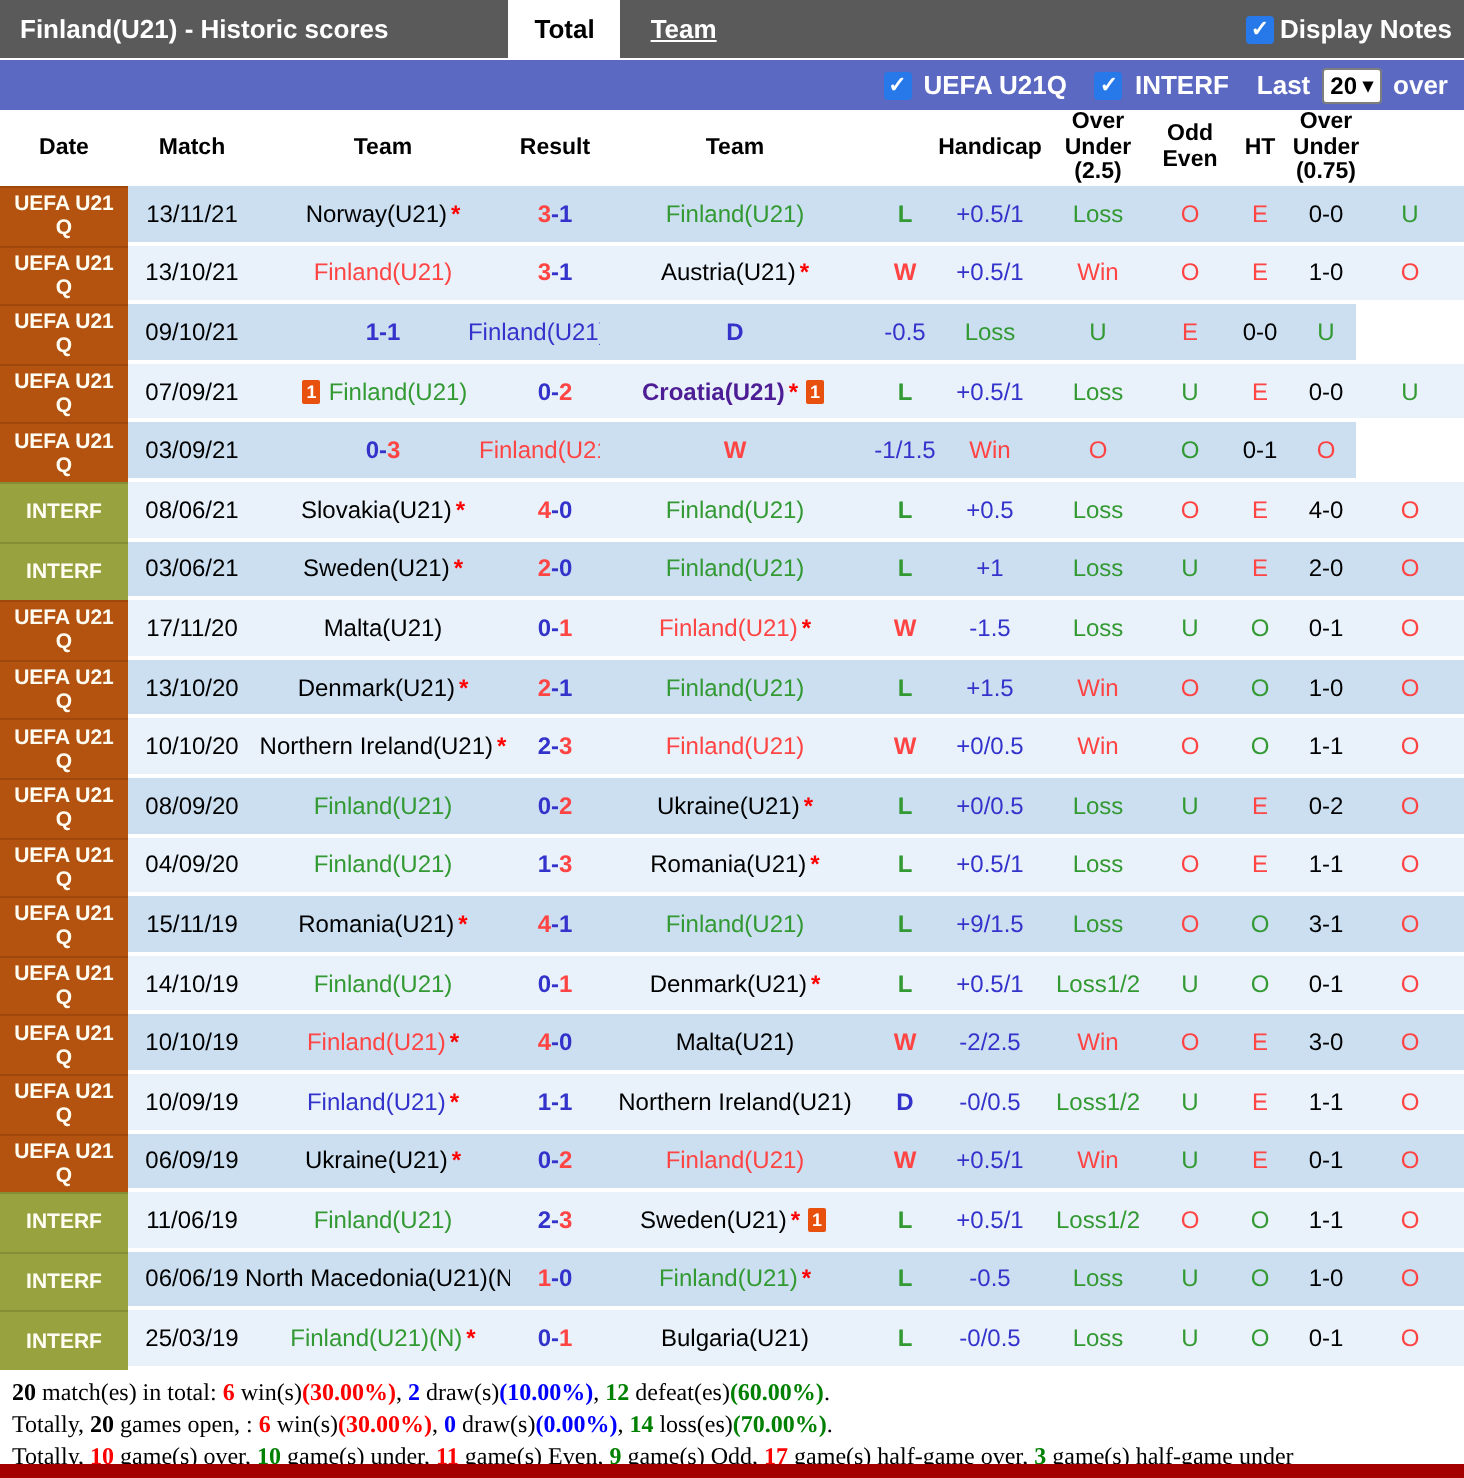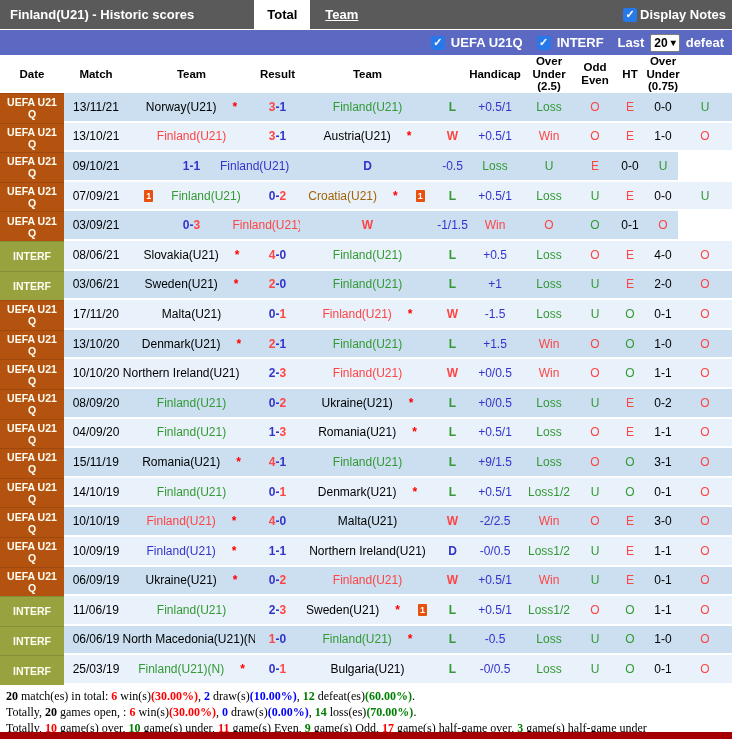--- a/index.html
+++ b/index.html
@@ -45,21 +45,21 @@
   .row { height: 29.6px; }
   .cell { height: 100%; display: flex; align-items: center; justify-content: center;
     font-size: 12px; color: #000; border-bottom: 2px solid #fff; white-space: nowrap; }
   .row.dark .cell:not(.badge) { background: var(--c-stripe-dark); }
   .row.light .cell:not(.badge) { background: var(--c-stripe-light); }
   .badge { border-bottom: none; color: #fffdf2; font-weight: bold; font-size: 10.5px;
     line-height: 1.15; text-align: center; white-space: normal; padding: 0 4px;
     border-top: 1px solid rgba(0,0,0,.12); }
   .badge.uefa { background: var(--c-uefa); }
   .badge.interf { background: var(--c-interf); }
-  .team { gap: 16px; }
+  .team { gap: 2px; }
   .star { color: var(--c-red); font-weight: bold; }
   .redcard { display: inline-flex; align-items: center; justify-content: center;
     width: 9px; height: 12px; background: #e8500e; color: #fff; font-size: 9px;
     font-weight: bold; border-radius: 1px; margin: 0 2px; }
   .bold { font-weight: bold; }
 
   
   .summary { padding: 3px 6px 0 6px; font-size: 12px; color: #000; background: #fff; }
   .summary .line { line-height: 16px; white-space: nowrap; font-family: Liberation Serif, serif; }
   .maroonbar { position: absolute; left: 0; bottom: 0; width: 732px; height: 7px;
@@ -94,21 +94,21 @@
     <span class="cblabel">UEFA U21Q</span>
     <span class="checkbox">
       <span>✓</span>
     </span>
     <span class="cblabel">INTERF</span>
     <span>Last</span>
     <span class="select">
       <span>20</span>
       <span class="arrow">▾</span>
     </span>
-    <span>defeat</span>
+    <span>over</span>
   </div>
 
   <div class="grid-row thead">
     <div class="th">Date</div>
     <div class="th">Match</div>
     <div class="th">Team</div>
     <div class="th">
         <span class="wrapnarrow">Result</span>
       </div>
     <div class="th">Team</div>
@@ -194,21 +194,21 @@
       <div class="cell team">
           <span class="redcard">1</span>
           <span style="color: rgb(51, 153, 51);">Finland(U21)</span>
         </div>
       <div class="cell bold">
           <span style="color: rgb(51, 51, 204); font-weight: bold;">0</span>
           <span style="color: rgb(51, 51, 204); font-weight: bold;">-</span>
           <span style="color: rgb(255, 68, 68); font-weight: bold;">2</span>
         </div>
       <div class="cell team">
-          <span style="color: #a16207;">Croatia(U21)</span>
+          <span style="color: #4c1d95; font-weight: bold;">Croatia(U21)</span>
           <span class="star" style="color: rgb(255, 0, 0); font-weight: bold;">*</span>
           <span class="redcard">1</span>
         </div>
       <div class="cell bold" style="color: rgb(51, 153, 51);">L</div>
       <div class="cell" style="color: rgb(51, 51, 204);">+0.5/1</div>
       <div class="cell" style="color: rgb(51, 153, 51);">Loss</div>
       <div class="cell" style="color: rgb(51, 153, 51);">U</div>
       <div class="cell" style="color: rgb(255, 68, 68);">E</div>
       <div class="cell">0-0</div>
       <div class="cell" style="color: rgb(51, 153, 51);">U</div>

